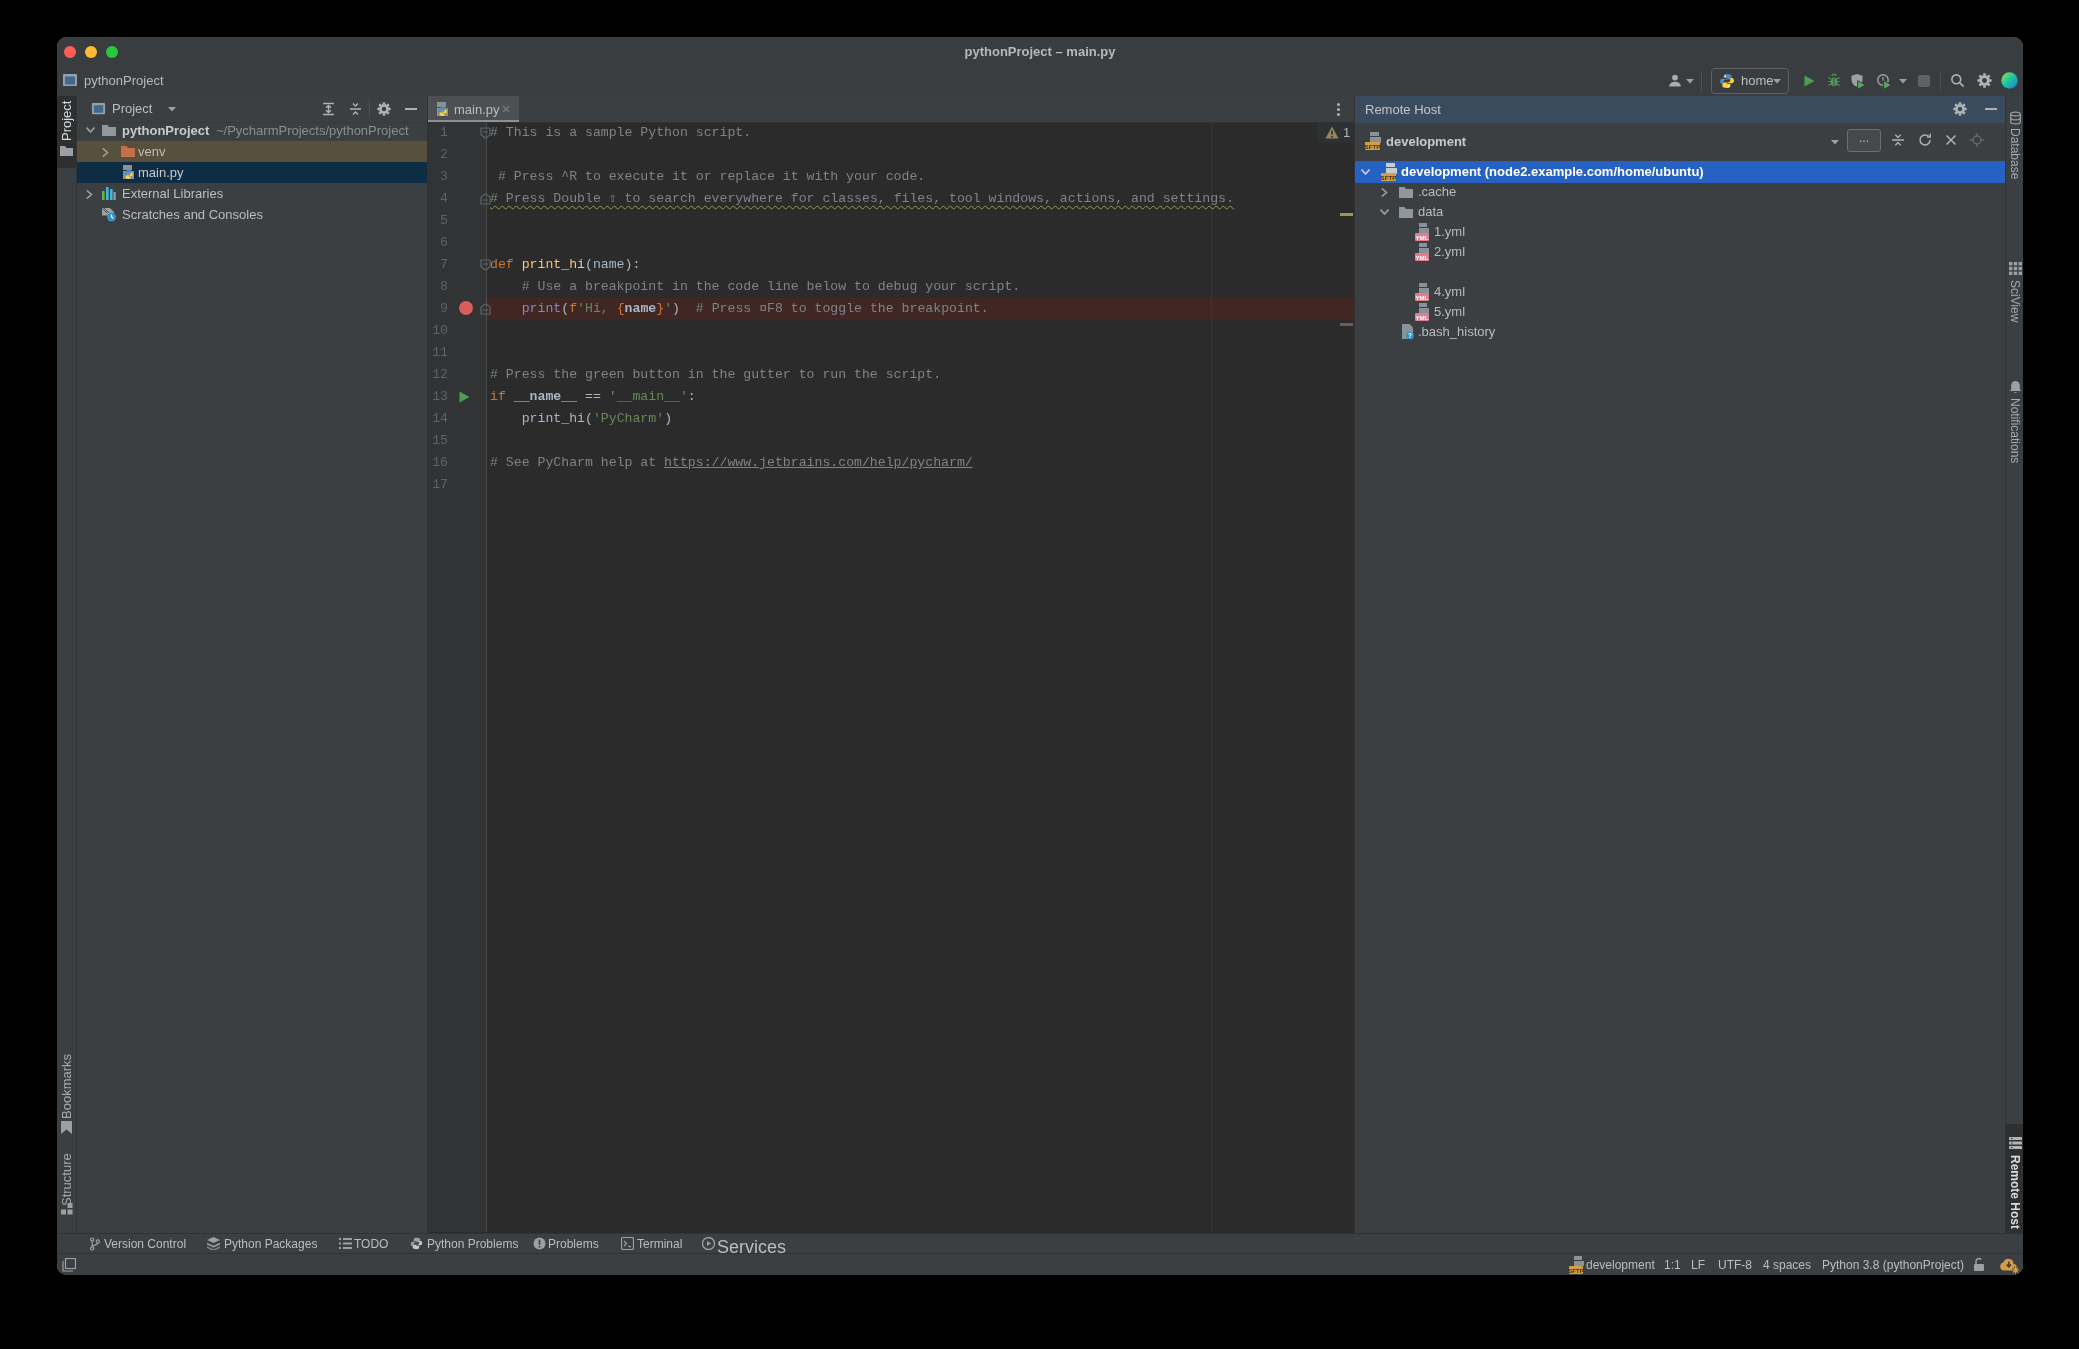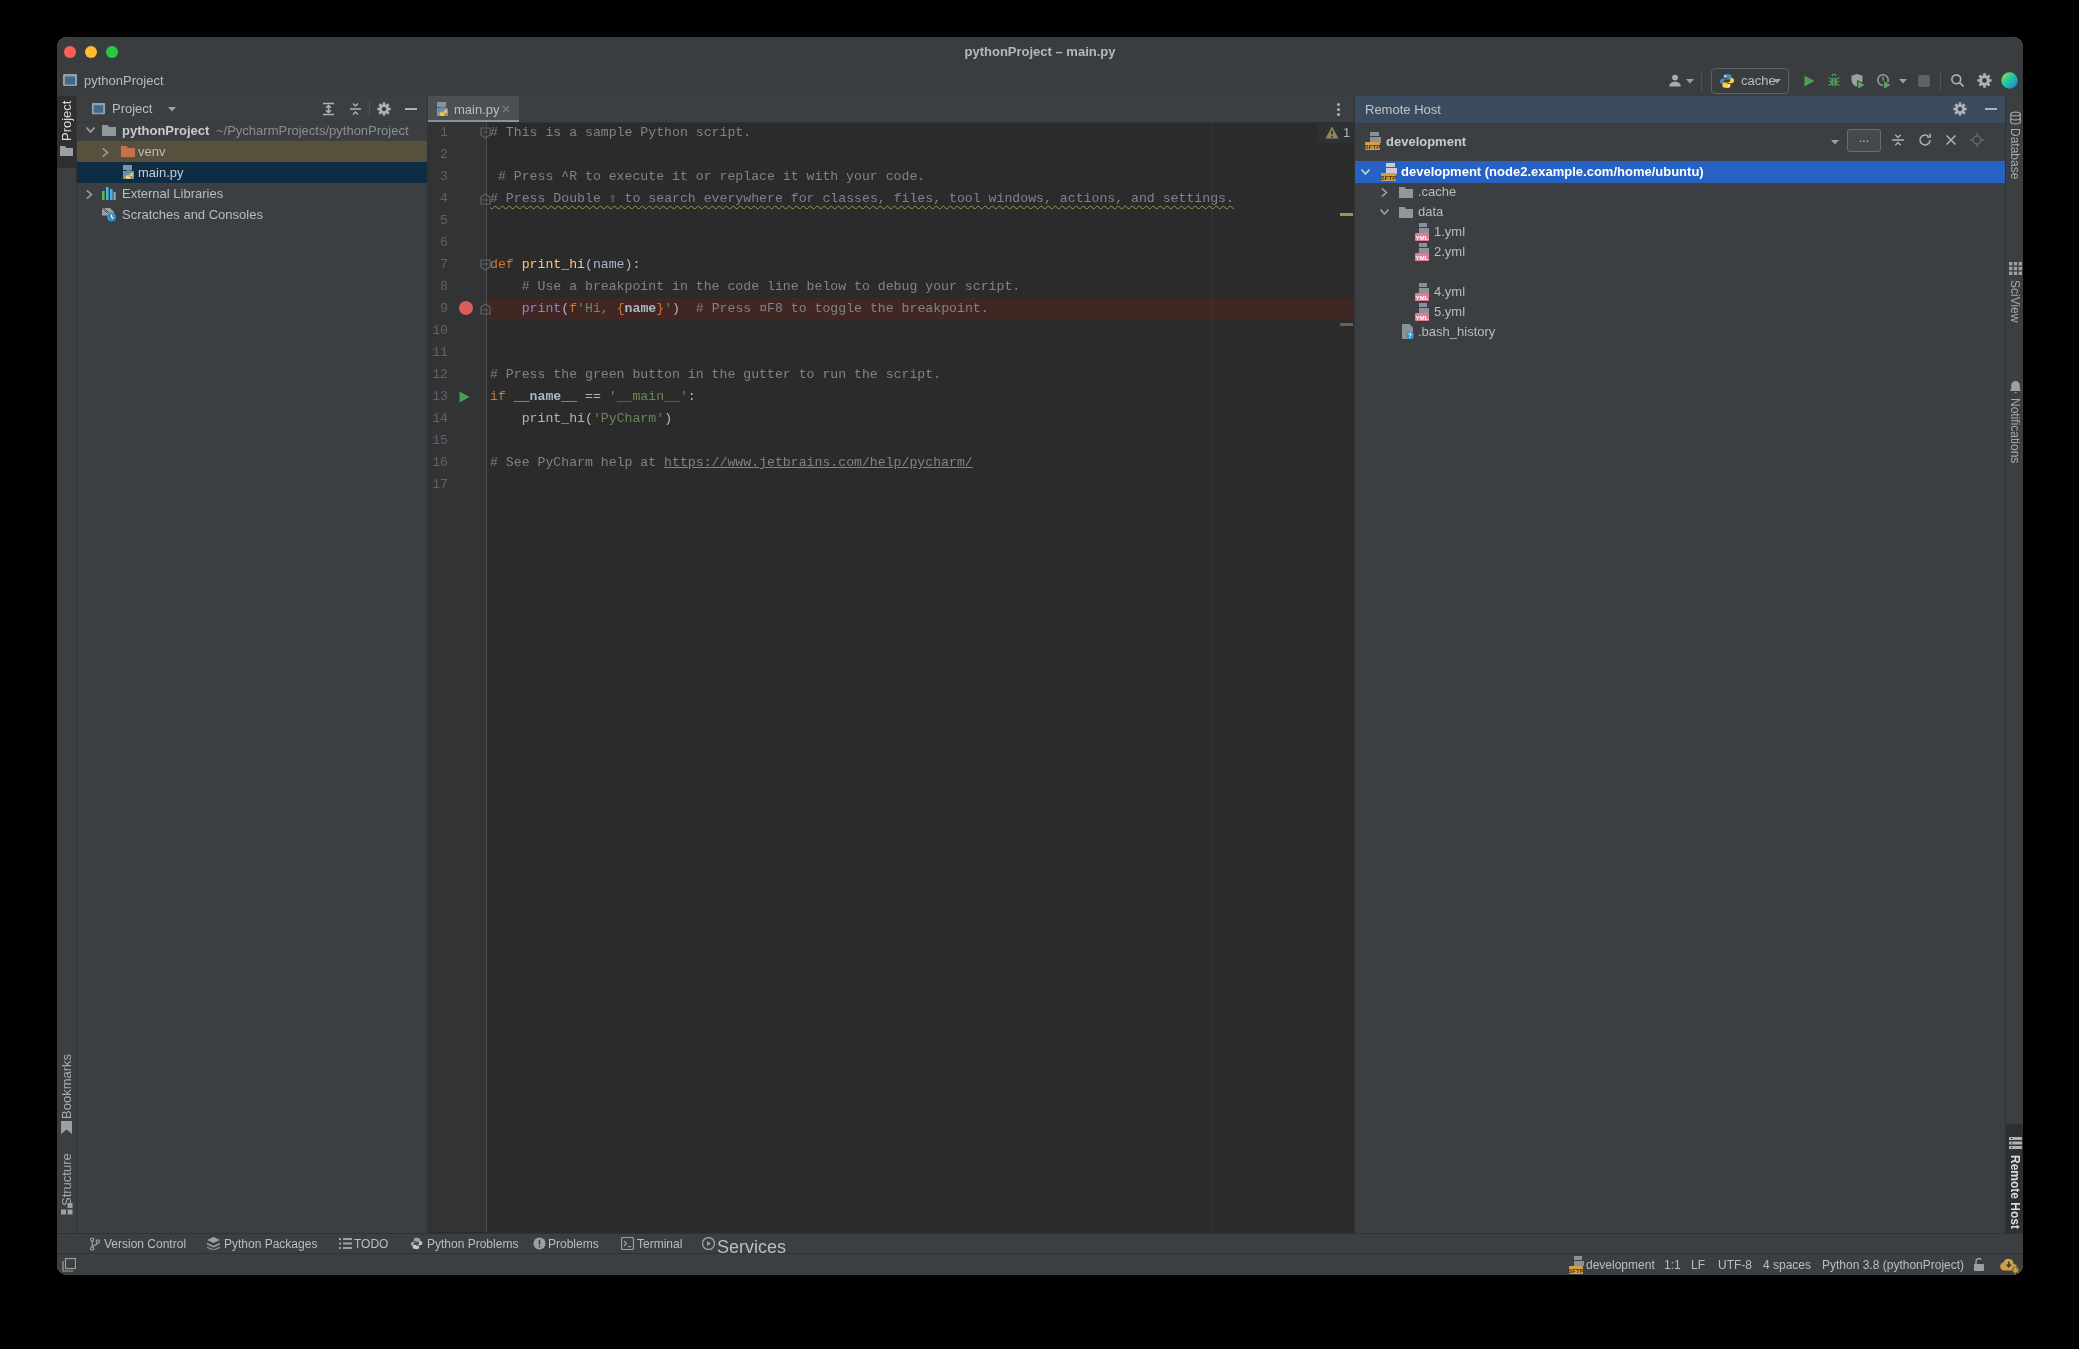--- a/index.html
+++ b/index.html
@@ -54,21 +54,21 @@
     <div class="a sep" style="left:1644px;top:5px;height:20px;"></div>
     <div class="a" style="left:1654px;top:2px;width:76px;height:24px;border:1px solid #5e6163;border-radius:4px;">
       <div class="a" style="left:7px;top:4px;">
           <svg width="16" height="16" viewBox="0 0 16 16">
             <path fill="#4b8bbe" d="M7.9 1C6 1 4.6 1.8 4.6 3.3V5h3.5v.7H3.3C1.8 5.7 1 6.9 1 8.5S1.8 11 3.3 11h1.3V8.9c0-1.5 1.2-2.5 2.6-2.5h3.3c1.2 0 2.1-.9 2.1-2.1V3.3C12.6 1.8 10.3 1 7.9 1z"></path>
             <path fill="#ffd43b" d="M8.1 15c1.9 0 3.3-.8 3.3-2.3V11H7.9v-.7h4.8c1.5 0 2.3-1.2 2.3-2.8S14.2 5 12.7 5h-1.3v2.1c0 1.5-1.2 2.5-2.6 2.5H5.5c-1.2 0-2.1.9-2.1 2.1v1.6C3.4 14.2 5.7 15 8.1 15z"></path>
             <circle fill="#fff" cx="6.3" cy="3.2" r=".9"></circle>
             <circle fill="#fff" cx="9.7" cy="12.8" r=".9"></circle>
           </svg>
         </div>
-      <div class="a" style="left:29px;top:4px;font-size:13px;color:#bbbdbf;">cache</div>
+      <div class="a" style="left:29px;top:4px;font-size:13px;color:#bbbdbf;">home</div>
       <div class="a" style="left:61px;top:9px;">
           <svg width="8" height="6">
             <path d="M0 1h8L4 5.6z" fill="#9da0a2"></path>
           </svg>
         </div>
     </div>
     <div class="a" style="left:1746px;top:8px;">
         <svg width="13" height="14">
           <path d="M1.5 1.5l10 5.5-10 5.5z" fill="#4a9f55"></path>
         </svg>

